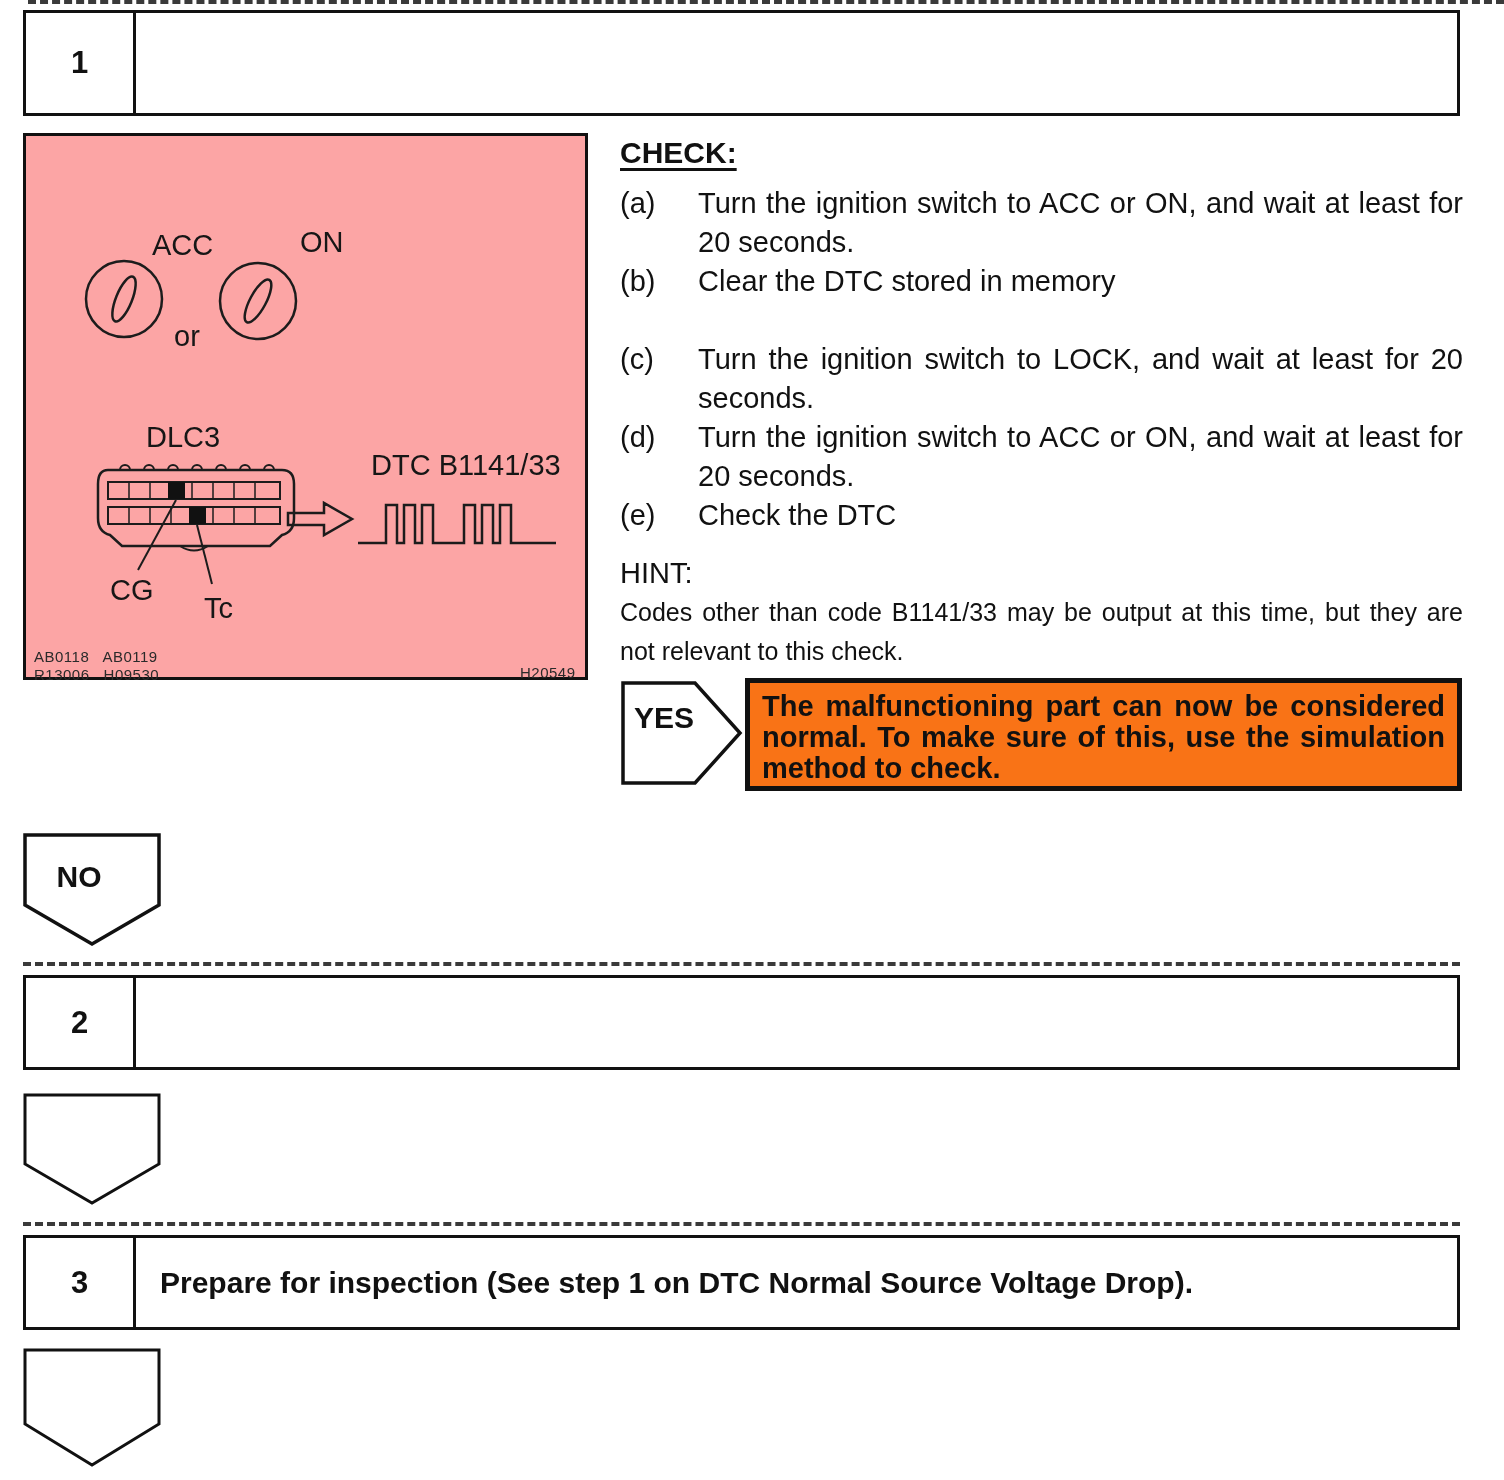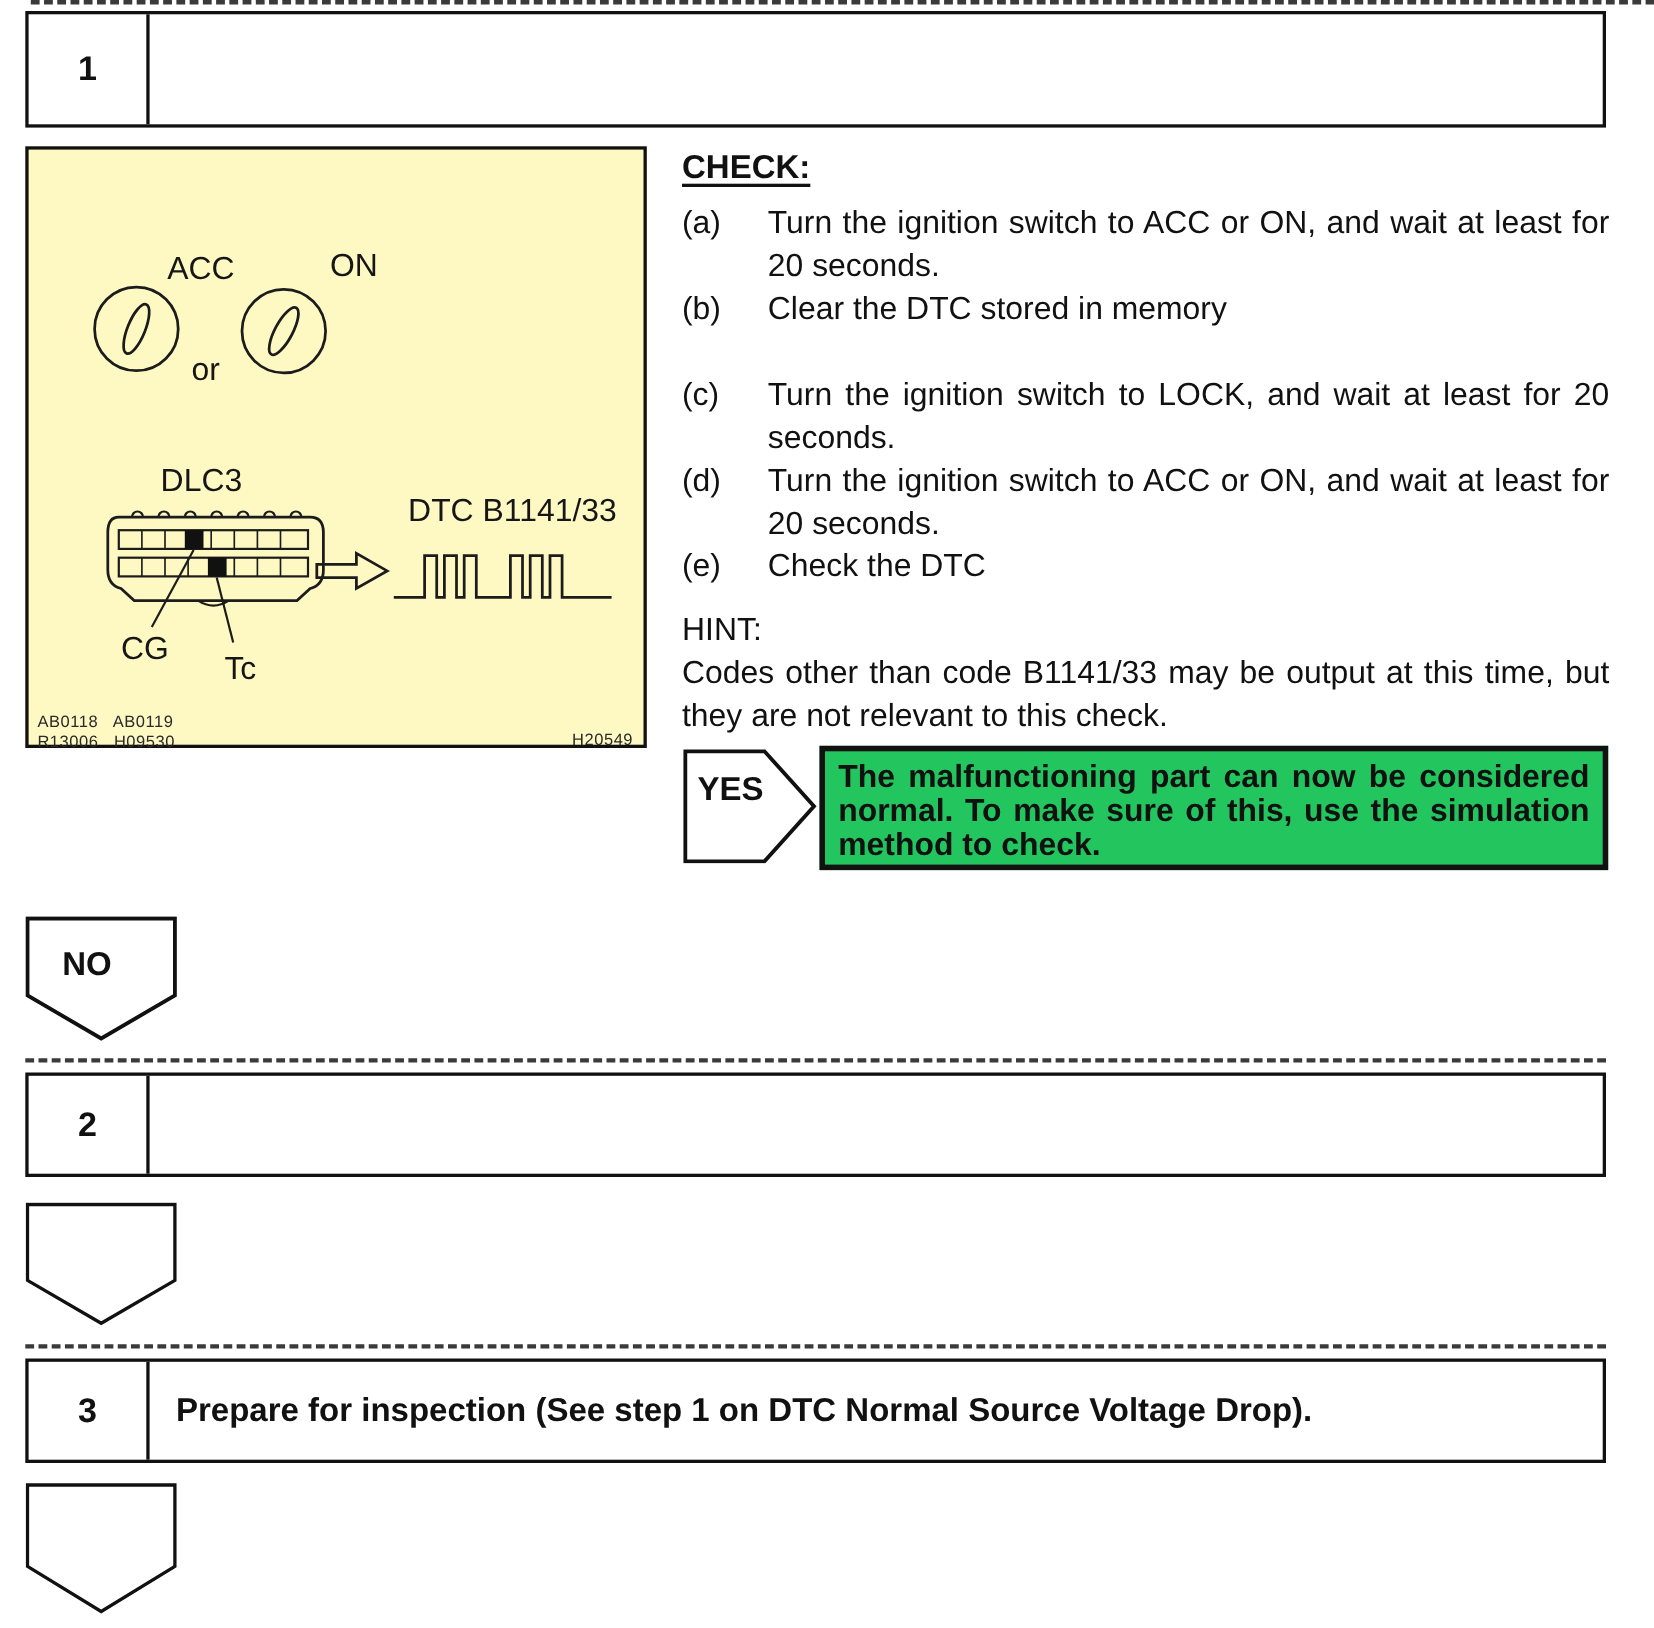--- a/index.html
+++ b/index.html
@@ -6,39 +6,39 @@
   html,body { background:#ffffff; }
   body { font-family:"Liberation Sans","DejaVu Sans",sans-serif; color:#111; }
   .page { position:relative; width:1504px; height:1480px; background:#fff; overflow:hidden; }
 
   .dashed { position:absolute; height:0; border-top:4px dashed #3a3a3a; }
 
   .step-box { position:absolute; border:3px solid #111; display:flex; background:#fff; }
   .step-num { width:110px; flex:0 0 110px; border-right:3px solid #111; display:flex; align-items:center; justify-content:center; font-weight:700; font-size:31px; }
   .step-q { flex:1; display:flex; align-items:center; padding:0 18px 0 24px; font-weight:700; font-size:30px; }
 
-  .fig-box { position:absolute; border:3px solid #111; background:#fef9c3; }
+  .fig-box { position:absolute; border:3px solid #111; background:#fca5a5; }
   .fig-label { position:absolute; font-size:29px; color:#161616; white-space:nowrap; }
   .fig-code { position:absolute; font-size:15px; color:#2a2a2a; letter-spacing:.5px; white-space:pre; }
   .line-art { stroke:#1c1c1c; fill:none; }
 
   .check { position:absolute; }
   .check-title { font-size:30px; font-weight:700; text-decoration:underline; text-underline-offset:5px; margin-bottom:14px; }
   .check-item { display:flex; font-size:29px; line-height:39px; }
   .check-letter { flex:0 0 78px; width:78px; }
   .check-text { flex:1; text-align:justify; }
   .gap-after { margin-bottom:39px; }
   .hint-title { font-size:29px; line-height:39px; margin-top:19px; }
-  .hint-text { font-size:29px; line-height:39px; text-align:justify; }
+  .hint-text { font-size:25px; line-height:39px; text-align:justify; }
 
   .branch { position:absolute; }
   .branch svg { position:absolute; left:0; top:0; }
   .branch-label { position:absolute; font-weight:700; font-size:30px; }
 
-  .result-box { position:absolute; border:5px solid #111; background:#22c55e; padding:8px 12px; font-weight:700; font-size:29px; line-height:31px; text-align:justify; }
+  .result-box { position:absolute; border:5px solid #111; background:#f97316; padding:8px 12px; font-weight:700; font-size:29px; line-height:31px; text-align:justify; }
 </style>
 </head>
 <body>
 
 <div class="page">
 
   <div class="dashed" style="left:28px; top:0; width:1476px;"></div>
 
   <div class="step-box" style="left:23px; top:10px; width:1437px; height:106px;">
     <div class="step-num">1</div>

